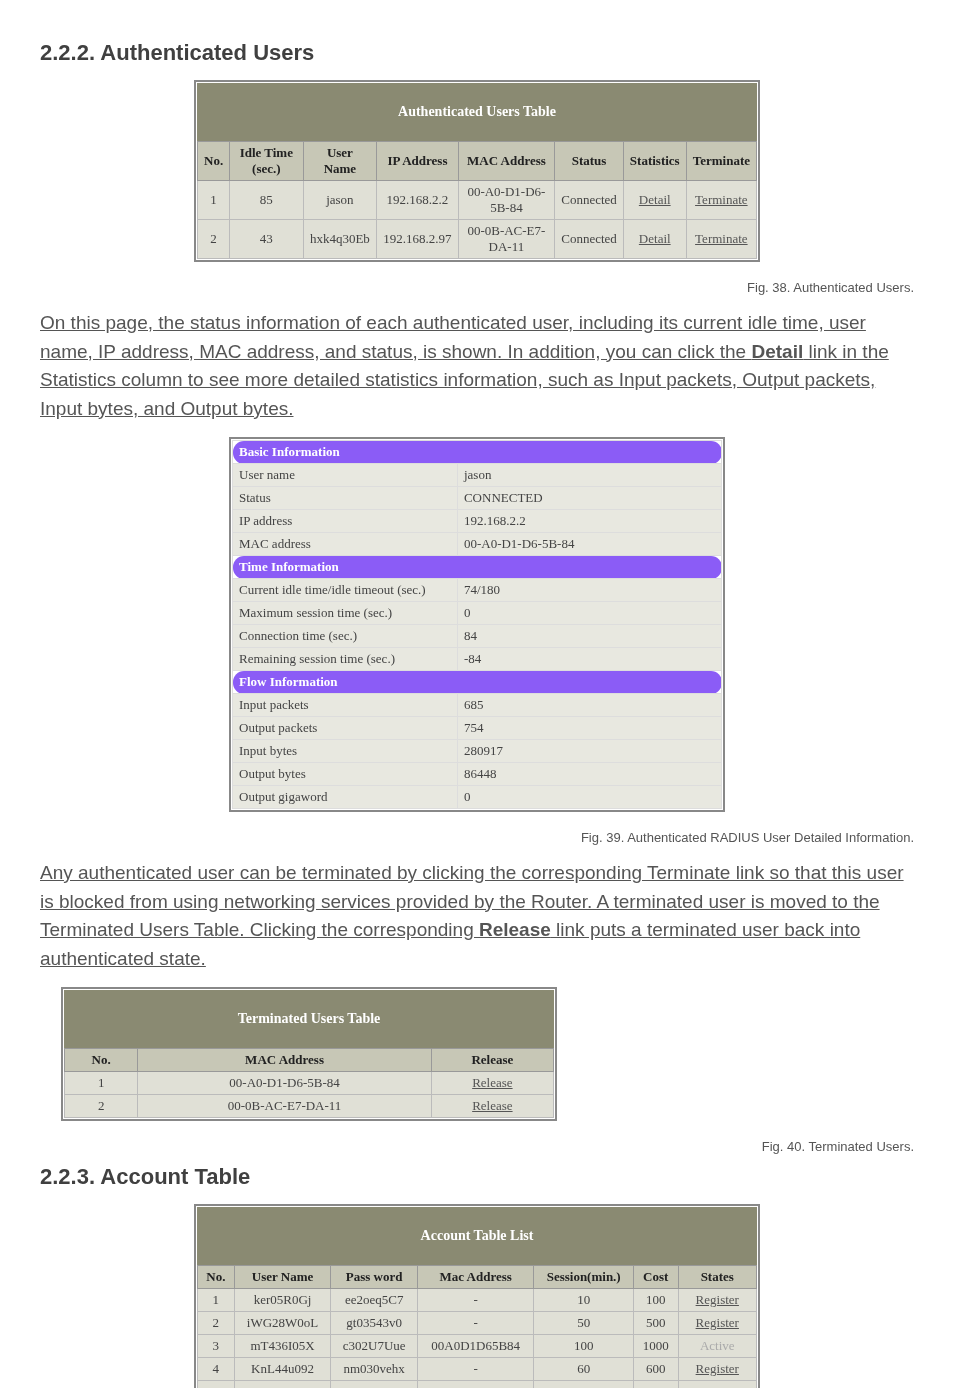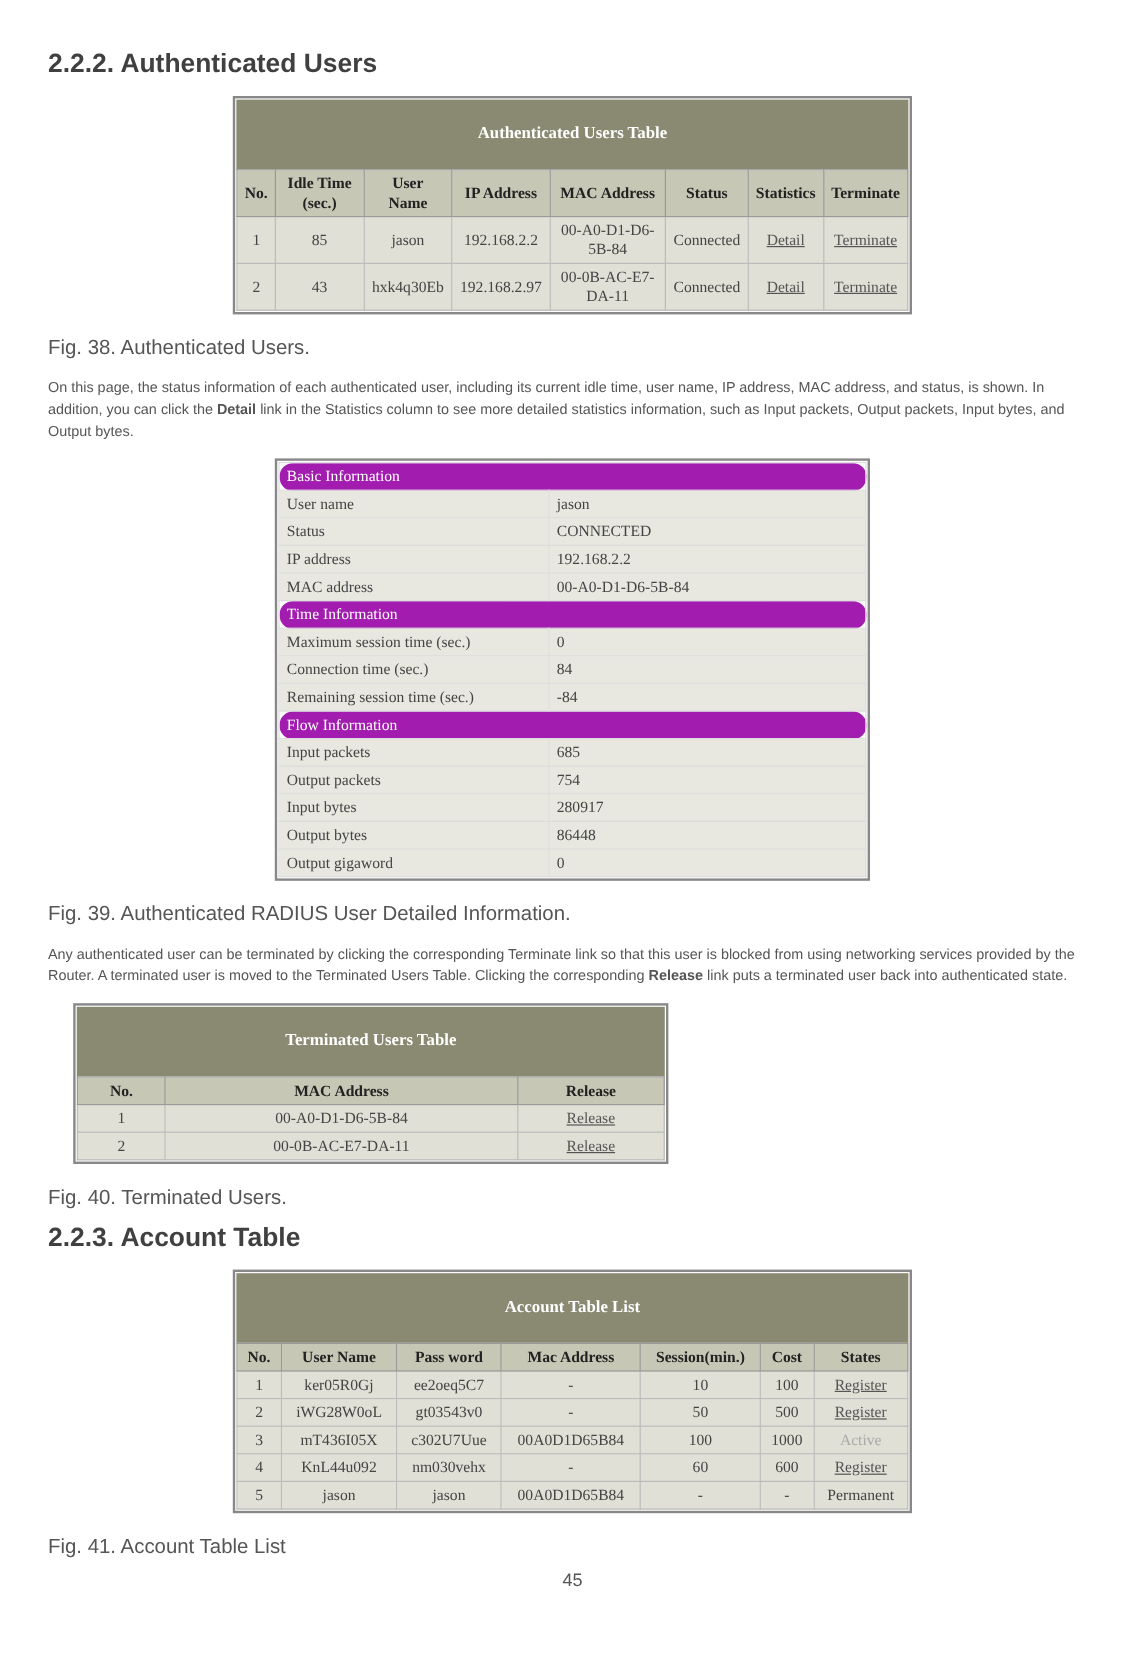--- a/index.html
+++ b/index.html
@@ -11,29 +11,30 @@
     box-sizing: border-box;
     background: #fff;
   }
   h2 {
     font-size: 22px;
     font-weight: bold;
     color: #404040;
     margin: 10px 0 14px 0;
   }
   p {
-    font-size: 12px;
+    font-size: 19px;
     line-height: 1.5;
     color: #555;
     margin: 14px 0;
+    text-decoration: underline;
   }
   p b { color: #555; }
   .fig-caption {
-    text-align: left;
-    font-size: 17px;
+    text-align: right;
+    font-size: 13px;
     color: #555;
     margin: 18px 0 10px 0;
   }
   .outer-box {
     border: 2px solid #888;
     padding: 1px;
     margin: 0 auto;
     background: #fff;
   }
   table.ui {
@@ -76,23 +77,23 @@
     font-size: 13px;
   }
   table.detail td {
     border: 1px solid #ddd;
     background: #e8e8e0;
     padding: 3px 6px;
     text-align: left;
     color: #444;
   }
   table.detail tr.section td {
-    background: #a21caf;
+    background: #8b5cf6;
     color: #fff;
-    font-weight: normal;
+    font-weight: bold;
     border-radius: 11px;
   }
 
   .page-num {
     text-align: center;
     font-size: 15px;
     color: #555;
   }
 </style>
 </head>
@@ -165,20 +166,24 @@
           <td>192.168.2.2</td>
         </tr>
     <tr>
           <td>MAC address</td>
           <td>00-A0-D1-D6-5B-84</td>
         </tr>
     <tr class="section">
           <td colspan="2">Time Information</td>
         </tr>
     <tr>
+          <td>Current idle time/idle timeout (sec.)</td>
+          <td>74/180</td>
+        </tr>
+    <tr>
           <td>Maximum session time (sec.)</td>
           <td>0</td>
         </tr>
     <tr>
           <td>Connection time (sec.)</td>
           <td>84</td>
         </tr>
     <tr>
           <td>Remaining session time (sec.)</td>
           <td>-84</td>

